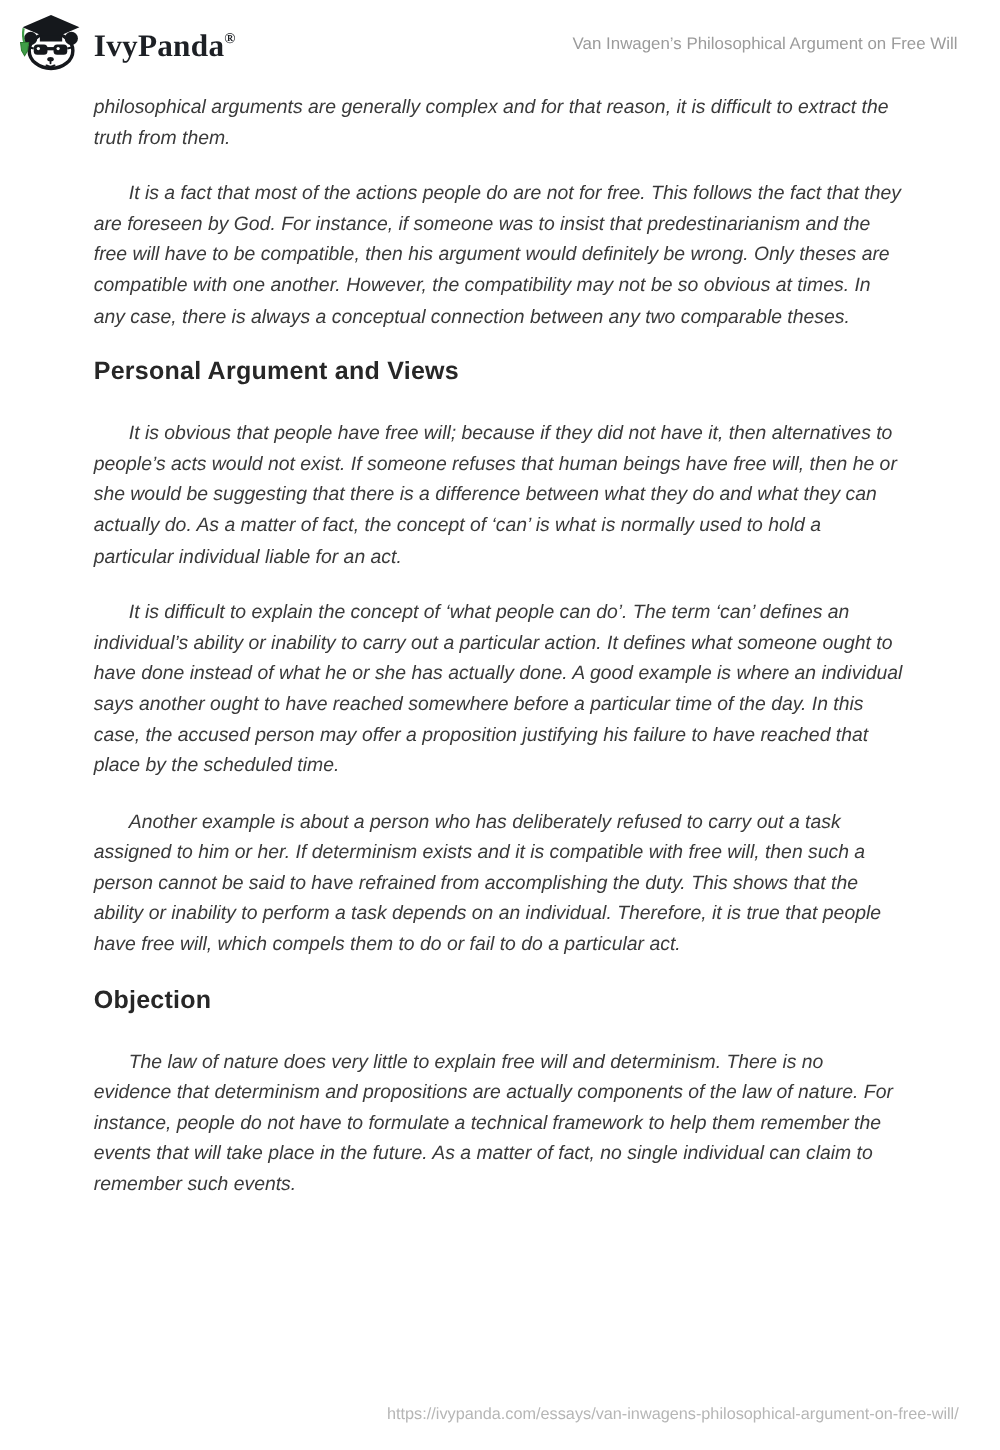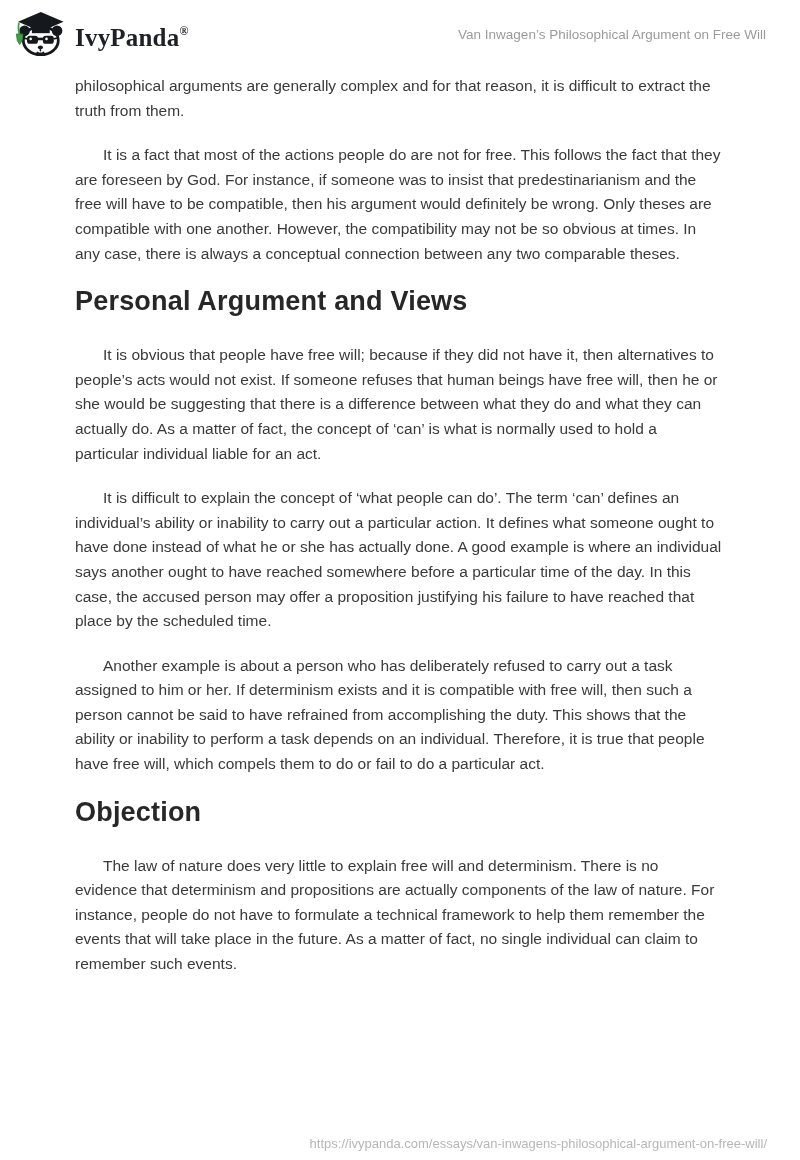--- a/index.html
+++ b/index.html
@@ -50,36 +50,37 @@
   
   .essay {
     padding: 12px 76px 0 75px;
   }
   .essay p {
     font-size: 15.5px;
     line-height: 24.6px;
     margin: 0 0 20px 0;
     text-indent: 28px;
     color: #3a3a3a;
+    font-style: italic;
   }
   .essay p.continued { text-indent: 0; }
   .essay h2 {
-    font-size: 27px;
+    font-size: 20px;
     font-weight: 700;
     color: #272727;
     margin: 5px 0 26px 0;
     letter-spacing: 0.2px;
     font-family: "Liberation Sans", sans-serif;
   }
 
   
   .page-footer {
     position: absolute;
     right: 33px;
-    bottom: 8px;
+    bottom: 20px;
   }
   .source-url {
     font-size: 13px;
     color: #b6b6b6;
     text-decoration: none;
   }
 </style>
 </head>
 <body>
 

